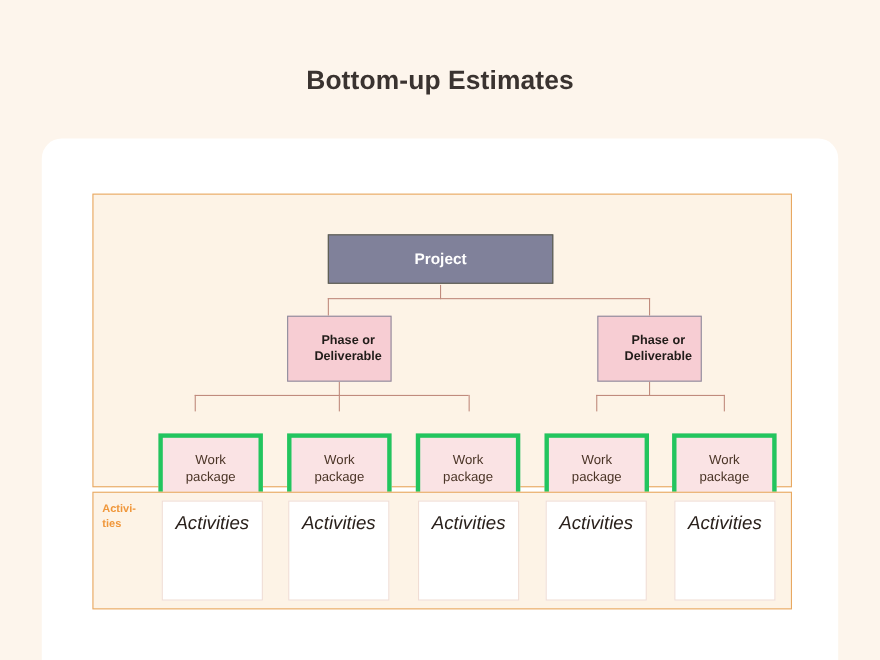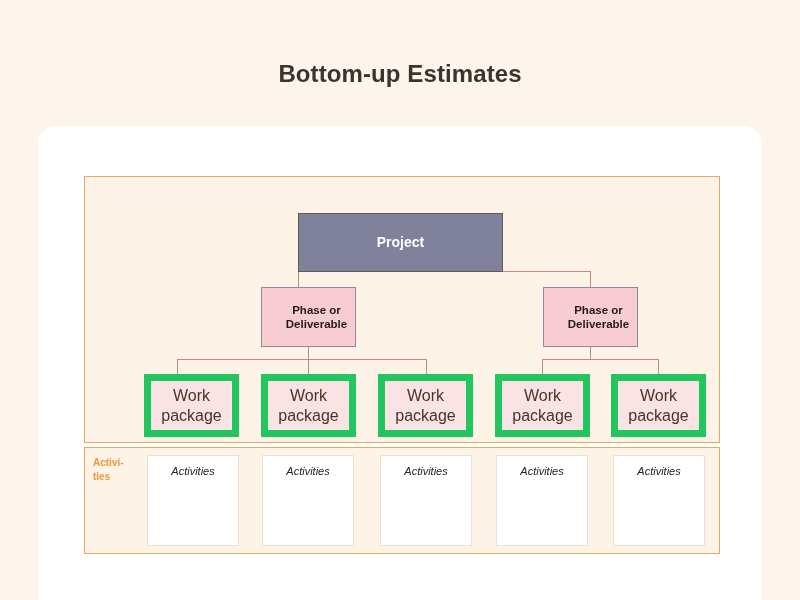--- a/index.html
+++ b/index.html
@@ -87,31 +87,32 @@
     background: #f7cdd3;
     border: 1px solid #8c8a9c;
     color: #211c19;
     font-size: 11.5px;
     font-weight: bold;
     padding-left: 16px;
   }
 
   .node-work {
     background: #fae3e4;
-    border: 7px solid #22c55e;
+    border: 4px solid #22c55e;
     color: #4a3426;
-    font-size: 16px;
+    font-size: 12px;
     font-weight: normal;
+    margin-top: 20px;
   }
 
   .node-activity {
     background: #ffffff;
     border: 1px solid #f0ddd4;
     color: #2a211c;
-    font-size: 11px;
+    font-size: 17px;
     font-style: italic;
     align-items: flex-start;
     padding-top: 9px;
   }
 
   #activities-label {
     position: absolute;
     left: 93px;
     top: 456px;
     width: 48px;
@@ -148,21 +149,21 @@
 <div class="conn conn-h" style="left:177px; top:359px; width:249px;"></div>
 <div class="conn conn-v" style="left:177px; top:359px; height:15px;"></div>
 <div class="conn conn-v" style="left:308px; top:359px; height:15px;"></div>
 <div class="conn conn-v" style="left:426px; top:359px; height:15px;"></div>
 
 <div class="conn conn-v" style="left:590px; top:347px; height:13px;"></div>
 <div class="conn conn-h" style="left:542px; top:359px; width:117px;"></div>
 <div class="conn conn-v" style="left:542px; top:359px; height:15px;"></div>
 <div class="conn conn-v" style="left:658px; top:359px; height:15px;"></div>
 
-<div class="node node-project" style="left:298px; top:213px; width:205px; height:59px;">
+<div class="node node-project" style="left:298px; top:213px; width:205px; height:45px;">
   <span>Project</span>
 </div>
 
 <div class="node node-phase" style="left:261px; top:287px; width:95px; height:60px;">
   <span>
     <span>Phase or</span><br>
     <span>Deliverable</span>
   </span>
 </div>
 

